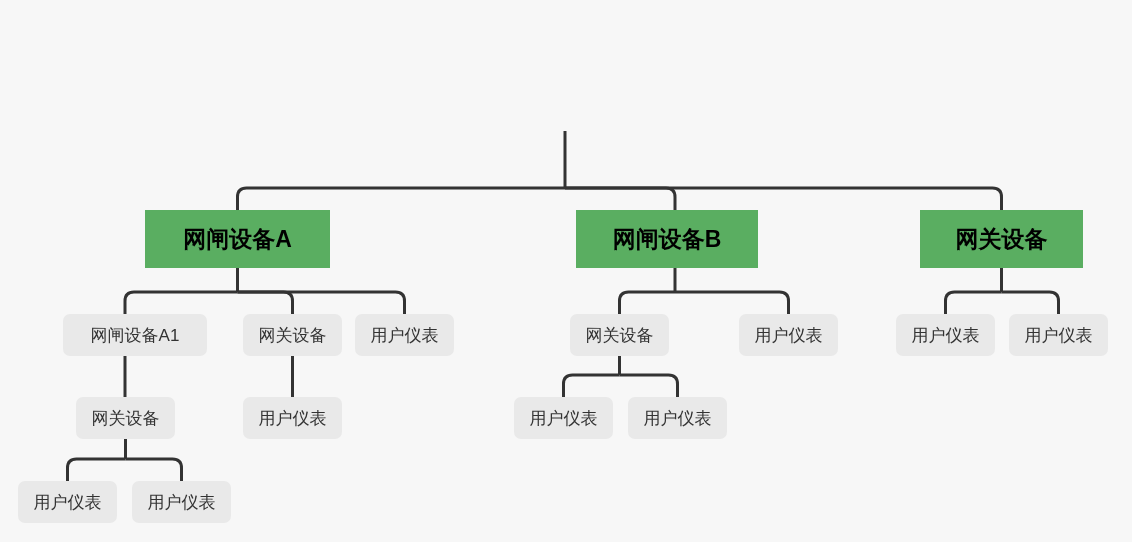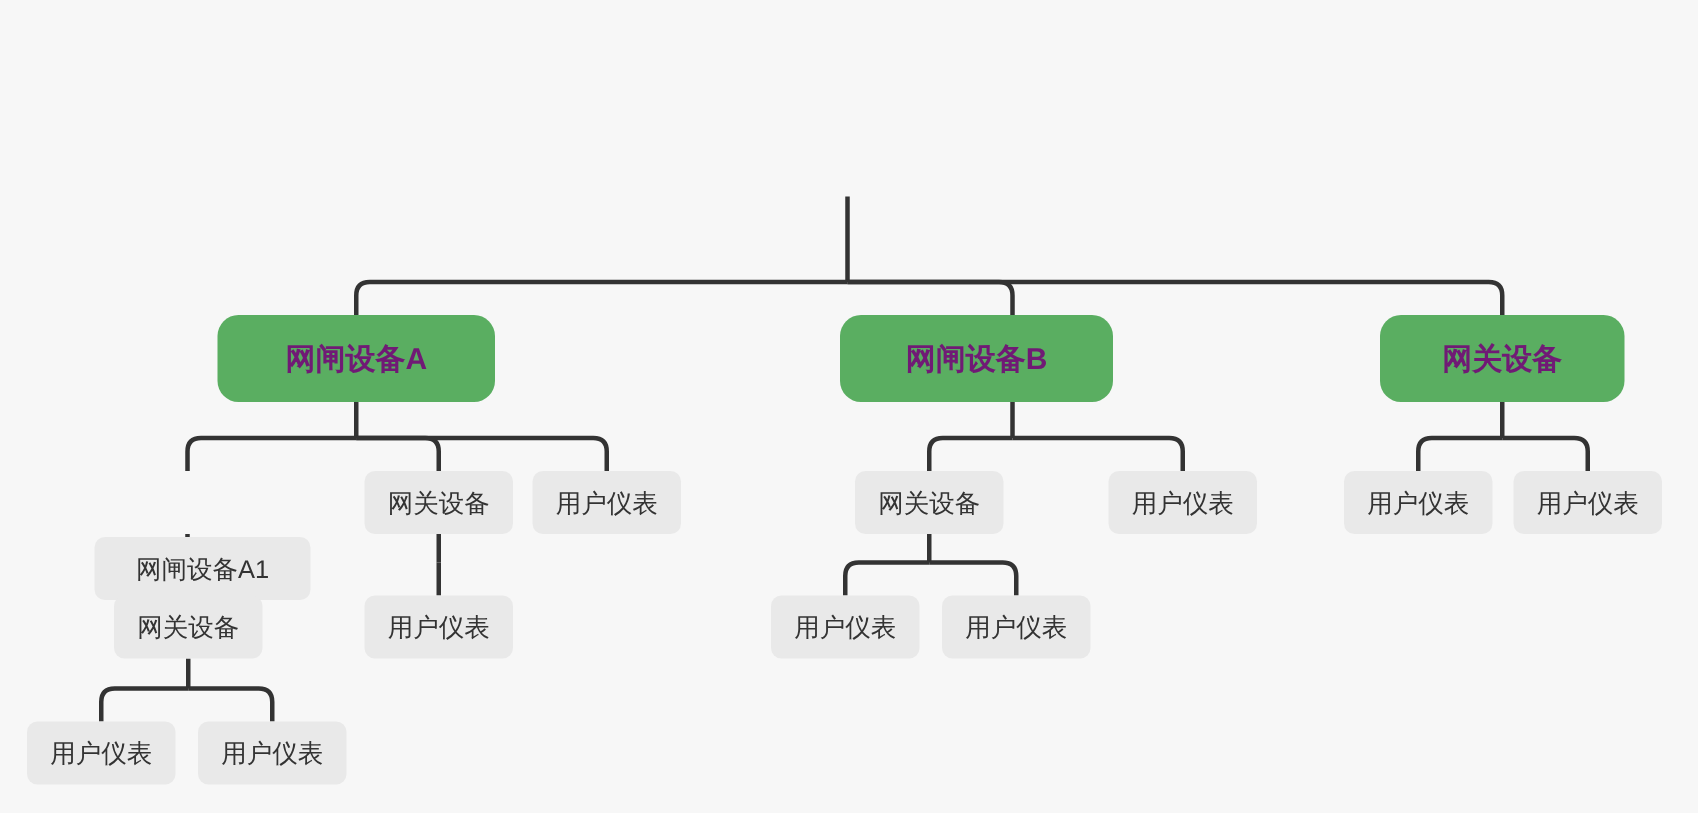--- a/index.html
+++ b/index.html
@@ -38,24 +38,24 @@
   .node-root {
     background: #2b5b2e;
     color: #ffffff;
     font-size: 35px;
     font-weight: bold;
     border-radius: 0;
     letter-spacing: 0.5px;
   }
   .node-branch {
     background: #5aae61;
-    color: #701a75;
-    font-size: 20px;
+    color: #000000;
+    font-size: 23px;
     font-weight: bold;
-    border-radius: 14px;
+    border-radius: 0;
   }
   .node-leaf {
     background: #e9e9e9;
     color: #333333;
     font-size: 17px;
     font-weight: normal;
     border-radius: 7px;
   }
 </style>
 </head>
@@ -82,23 +82,23 @@
       <path d="M 675 292 L 628.5 292 Q 619.5 292 619.5 301 L 619.5 314" fill="none" stroke="#333333" stroke-width="3" stroke-linecap="butt"></path>
       <path d="M 675 292 L 779.5 292 Q 788.5 292 788.5 301 L 788.5 314" fill="none" stroke="#333333" stroke-width="3" stroke-linecap="butt"></path>
       <path d="M 619.5 356 L 619.5 375" fill="none" stroke="#333333" stroke-width="3" stroke-linecap="butt"></path>
       <path d="M 619.5 375 L 572.5 375 Q 563.5 375 563.5 384 L 563.5 397" fill="none" stroke="#333333" stroke-width="3" stroke-linecap="butt"></path>
       <path d="M 619.5 375 L 668.5 375 Q 677.5 375 677.5 384 L 677.5 397" fill="none" stroke="#333333" stroke-width="3" stroke-linecap="butt"></path>
       <path d="M 1001.5 268 L 1001.5 292" fill="none" stroke="#333333" stroke-width="3" stroke-linecap="butt"></path>
       <path d="M 1001.5 292 L 954.5 292 Q 945.5 292 945.5 301 L 945.5 314" fill="none" stroke="#333333" stroke-width="3" stroke-linecap="butt"></path>
       <path d="M 1001.5 292 L 1049.5 292 Q 1058.5 292 1058.5 301 L 1058.5 314" fill="none" stroke="#333333" stroke-width="3" stroke-linecap="butt"></path>
     </svg>
     <div class="node node-branch" style="left: 145px; top: 210px; width: 185px; height: 58px;">网闸设备A</div>
-    <div class="node node-branch" style="left: 560px; top: 210px; width: 182px; height: 58px;">网闸设备B</div>
+    <div class="node node-branch" style="left: 576px; top: 210px; width: 182px; height: 58px;">网闸设备B</div>
     <div class="node node-branch" style="left: 920px; top: 210px; width: 163px; height: 58px;">网关设备</div>
-    <div class="node node-leaf" style="left: 63px; top: 314px; width: 144px; height: 42px; margin-top: 44px;">网闸设备A1</div>
+    <div class="node node-leaf" style="left: 63px; top: 314px; width: 144px; height: 42px;">网闸设备A1</div>
     <div class="node node-leaf" style="left: 243px; top: 314px; width: 99px; height: 42px;">网关设备</div>
     <div class="node node-leaf" style="left: 355px; top: 314px; width: 99px; height: 42px;">用户仪表</div>
     <div class="node node-leaf" style="left: 76px; top: 397px; width: 99px; height: 42px;">网关设备</div>
     <div class="node node-leaf" style="left: 243px; top: 397px; width: 99px; height: 42px;">用户仪表</div>
     <div class="node node-leaf" style="left: 18px; top: 481px; width: 99px; height: 42px;">用户仪表</div>
     <div class="node node-leaf" style="left: 132px; top: 481px; width: 99px; height: 42px;">用户仪表</div>
     <div class="node node-leaf" style="left: 570px; top: 314px; width: 99px; height: 42px;">网关设备</div>
     <div class="node node-leaf" style="left: 739px; top: 314px; width: 99px; height: 42px;">用户仪表</div>
     <div class="node node-leaf" style="left: 514px; top: 397px; width: 99px; height: 42px;">用户仪表</div>
     <div class="node node-leaf" style="left: 628px; top: 397px; width: 99px; height: 42px;">用户仪表</div>

